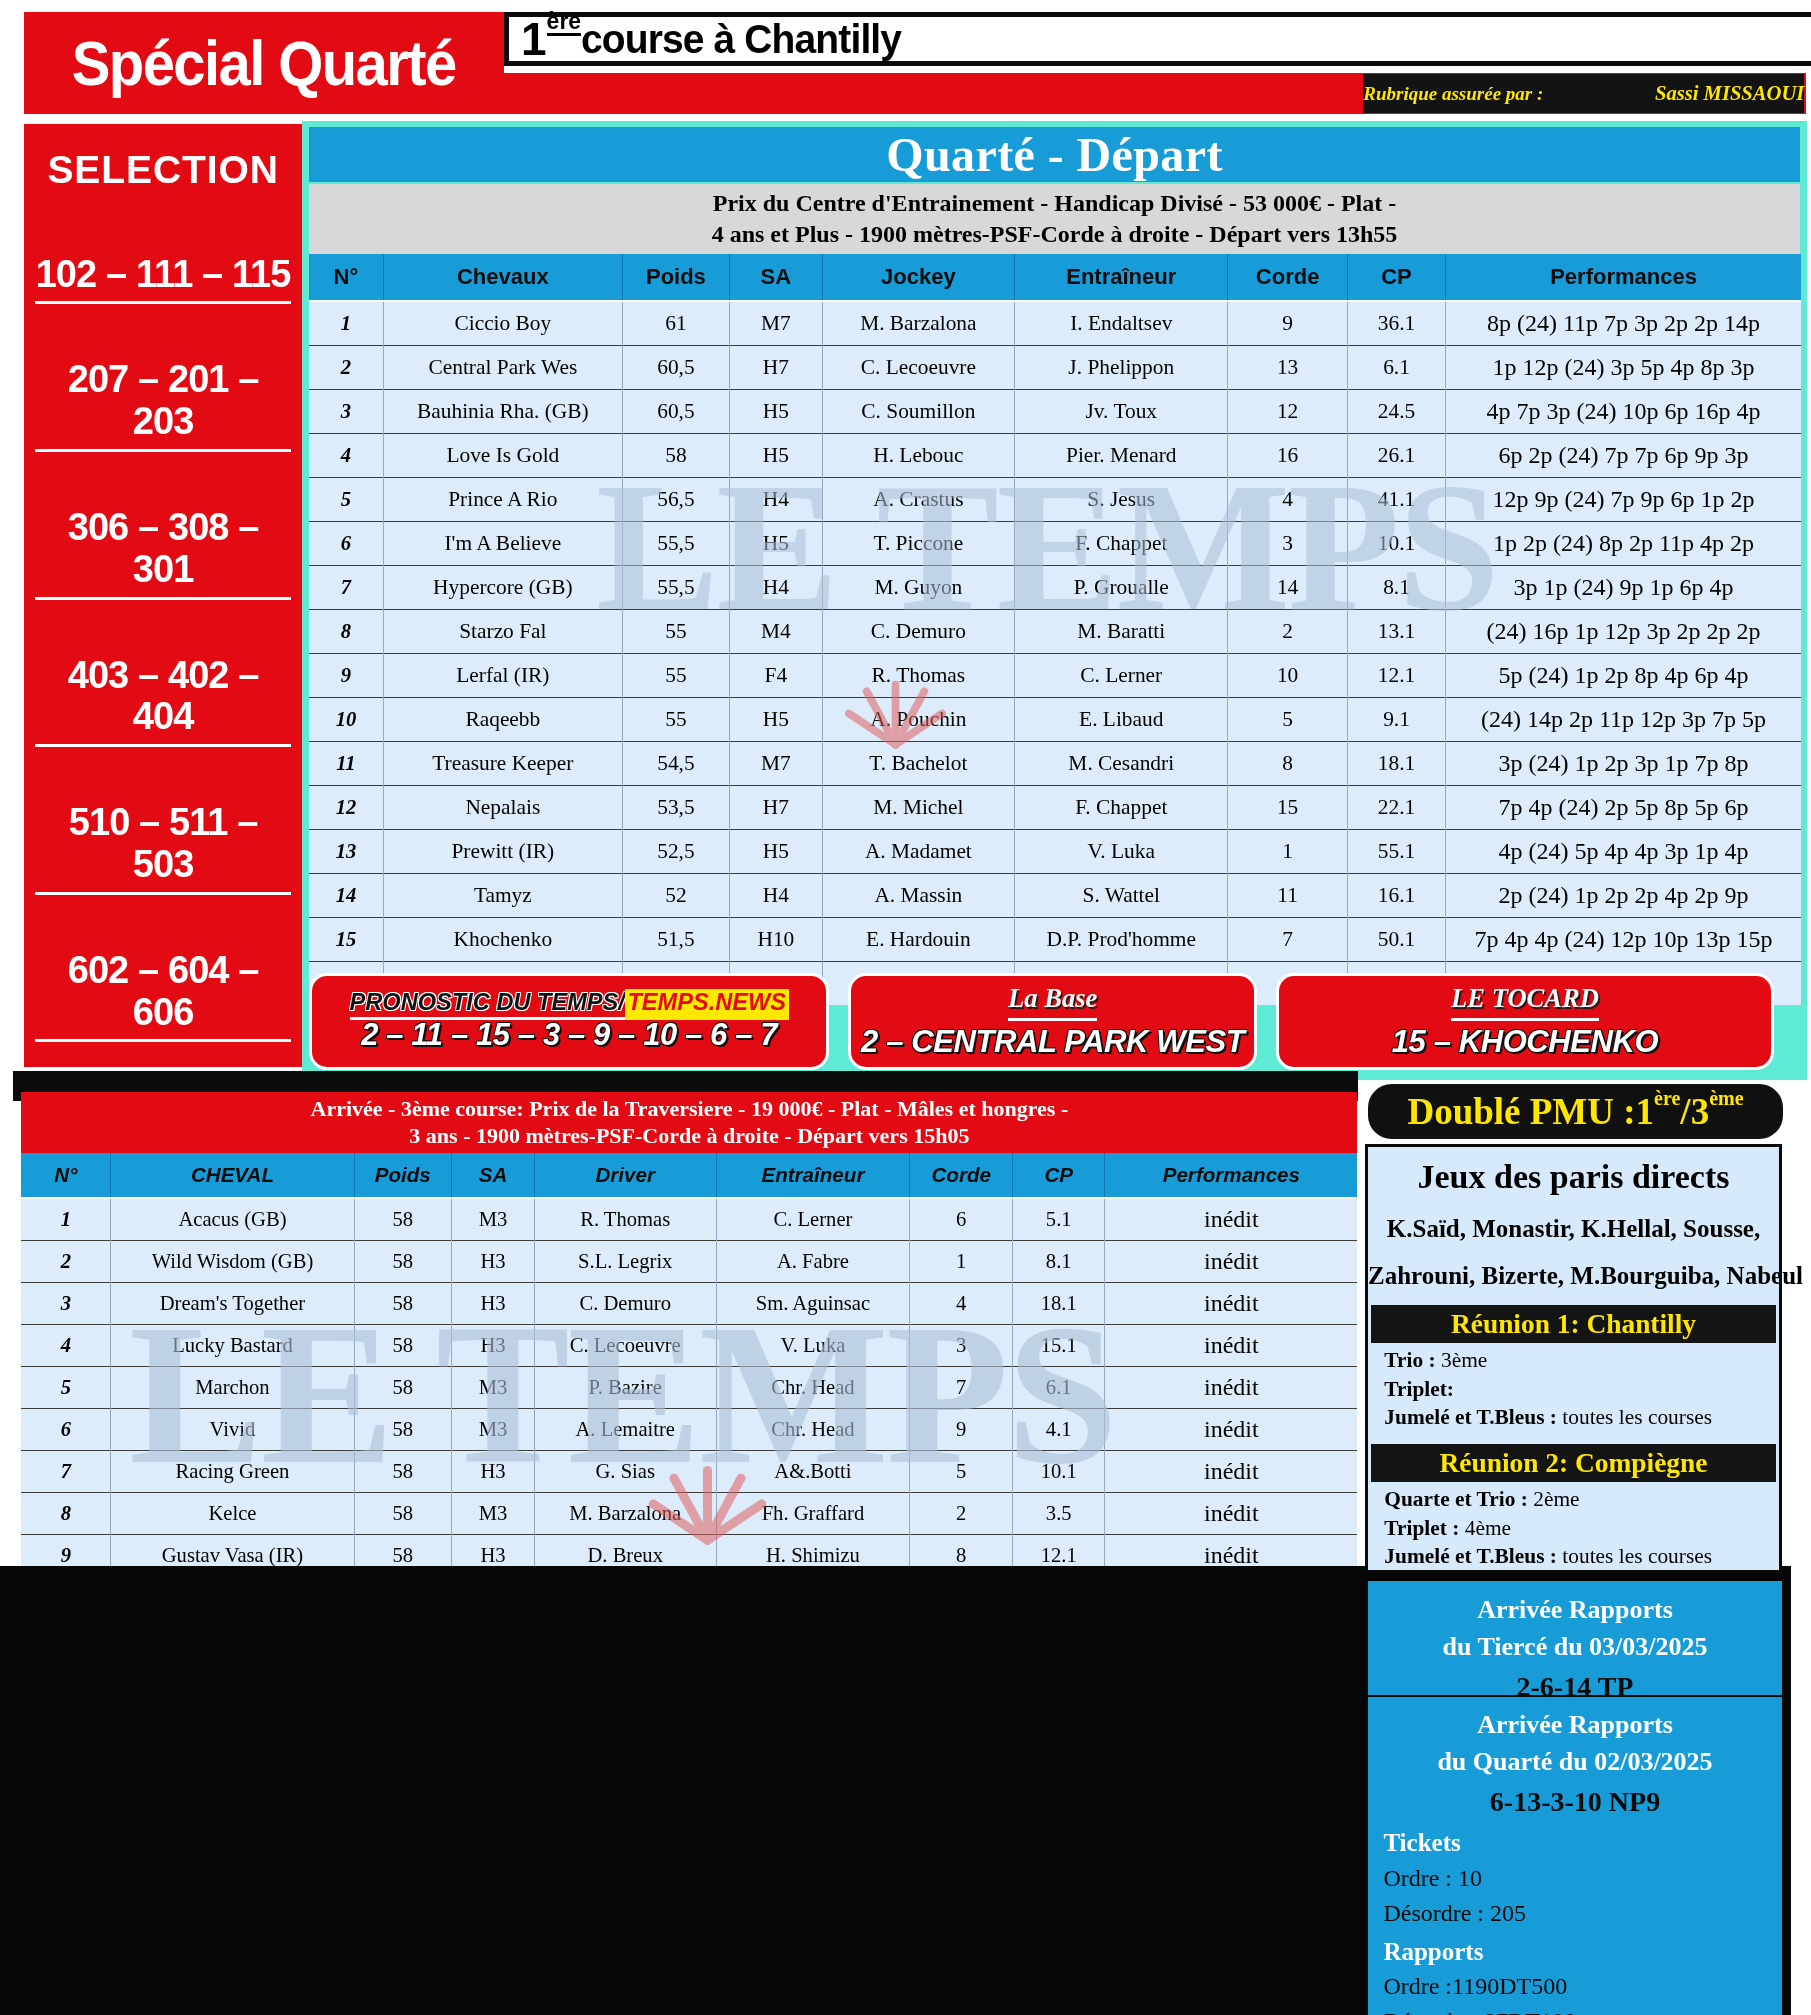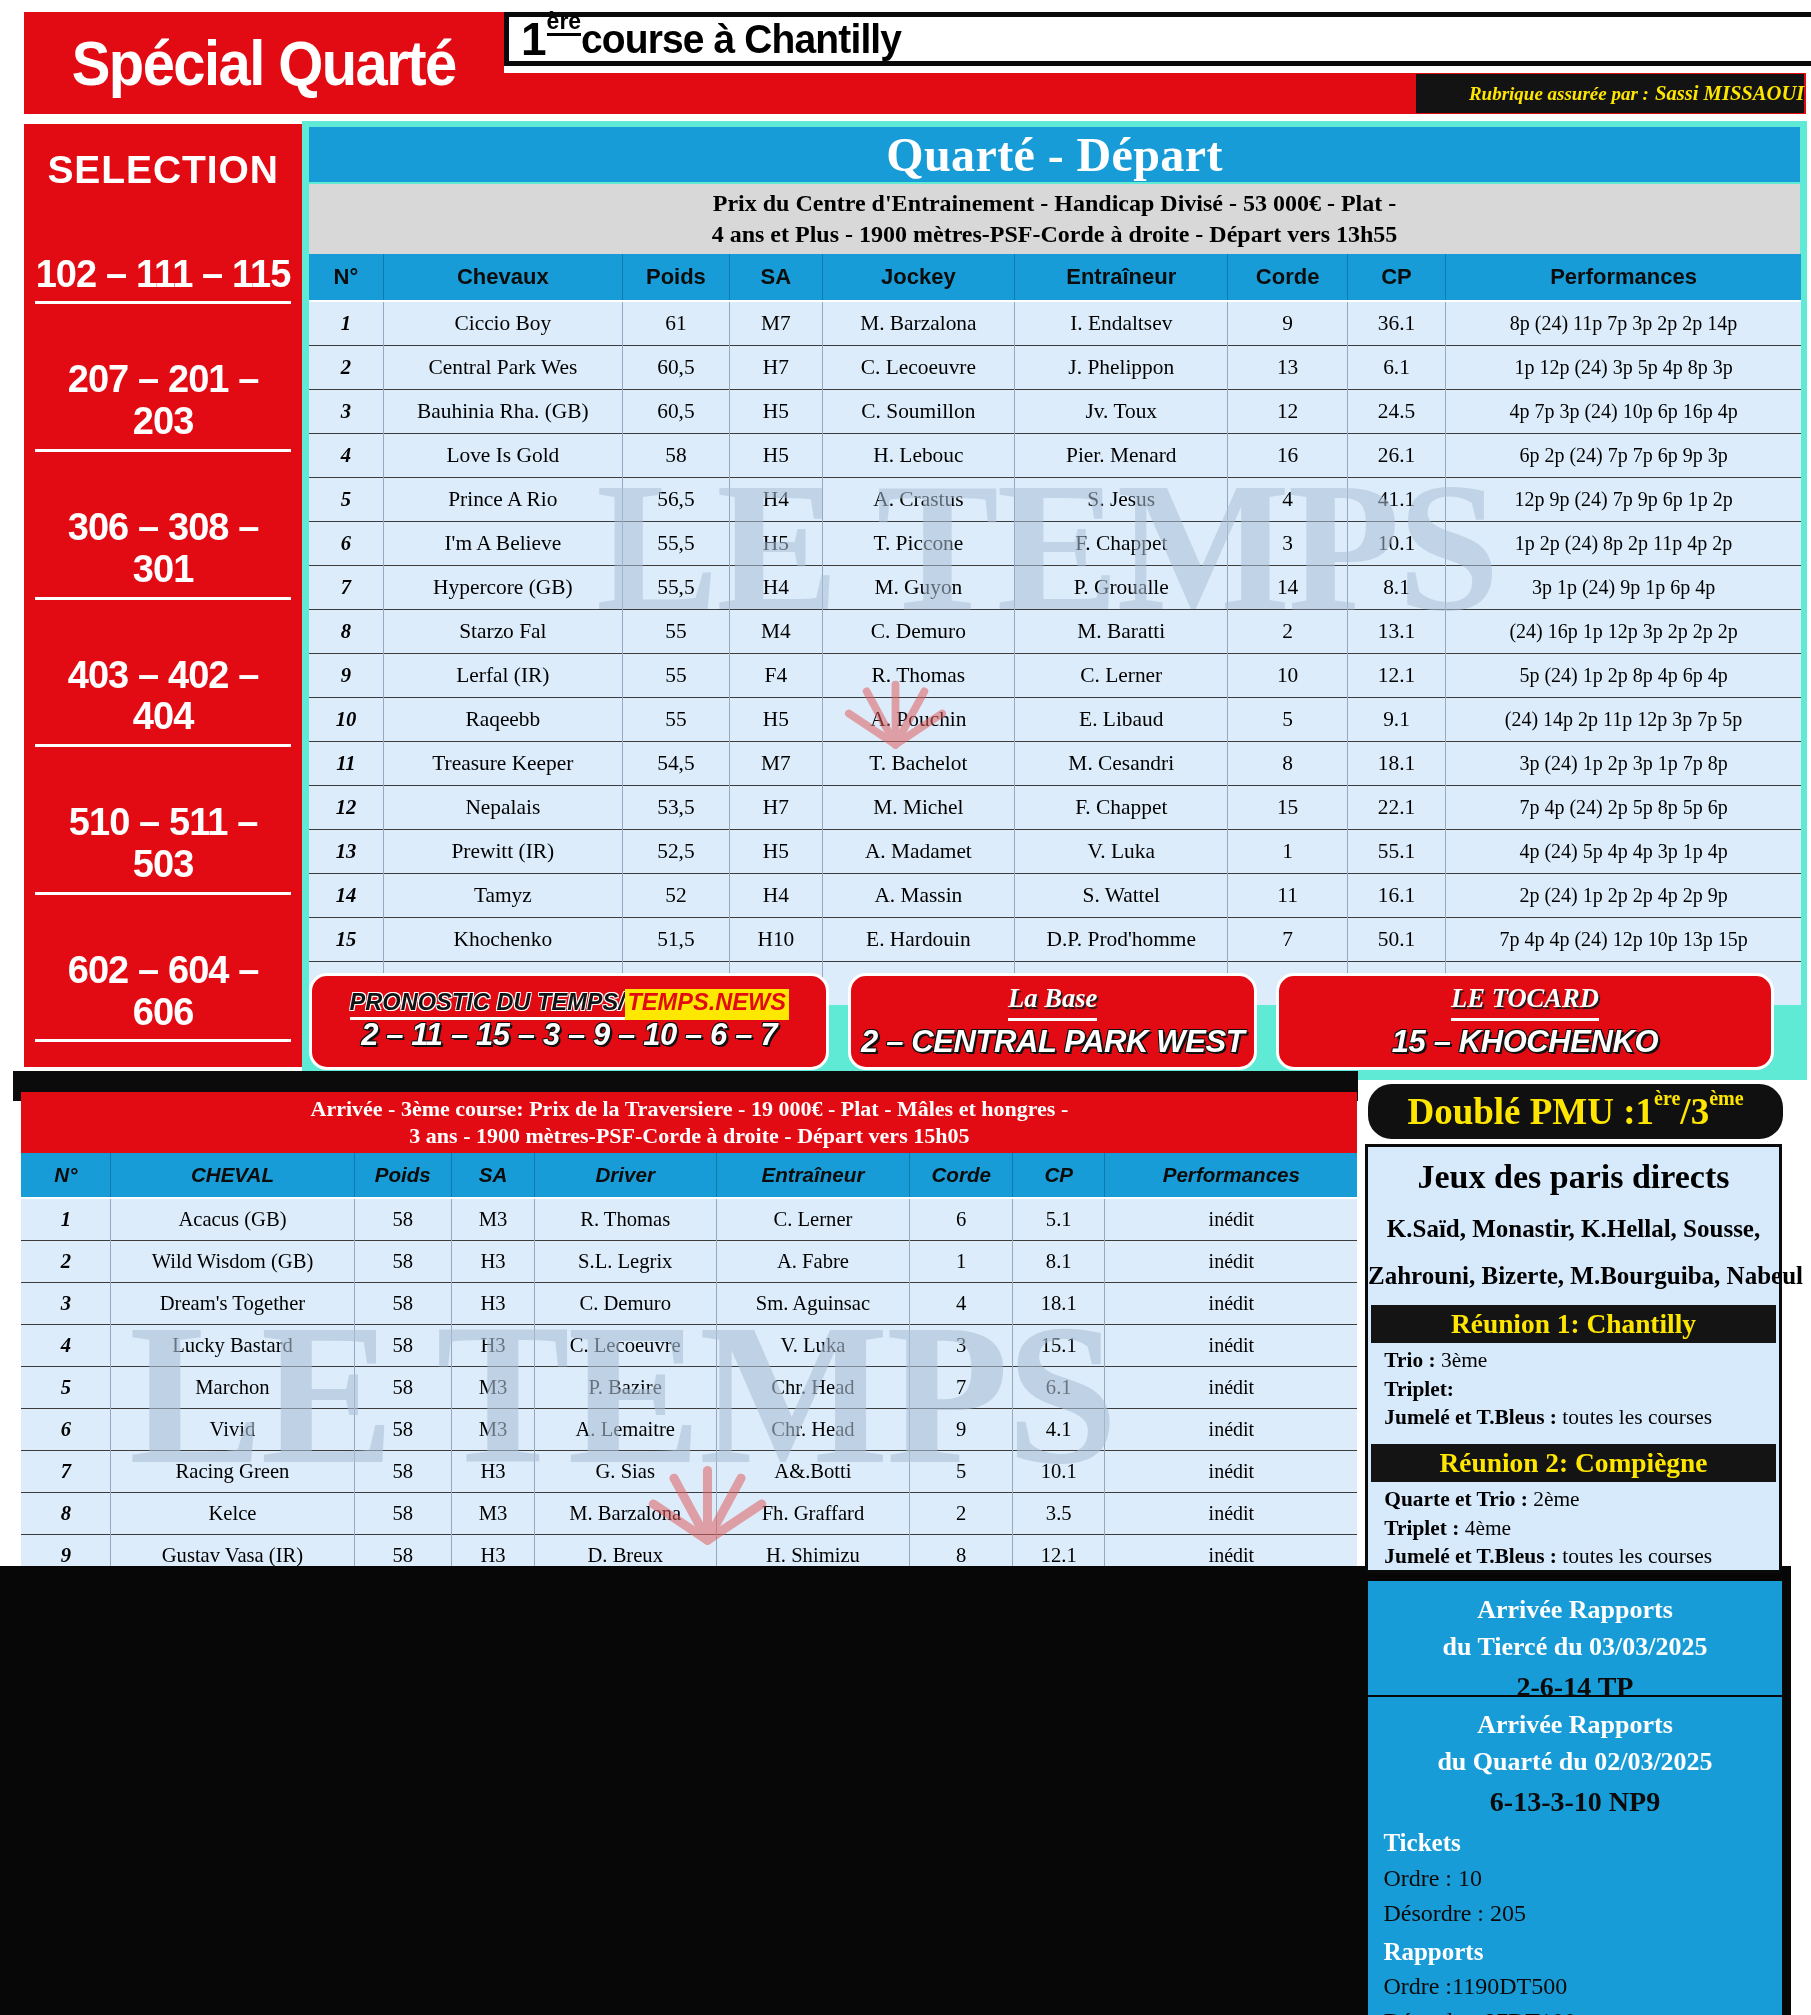--- a/index.html
+++ b/index.html
@@ -12,22 +12,22 @@
   .brand-box span{font-family:"Liberation Sans",sans-serif;font-weight:bold;font-size:63px;
                   color:#fff;letter-spacing:-1.7px;transform:scaleX(.92);}
   .course-box{position:absolute;left:504px;top:12px;width:1291px;height:44px;background:#fff;
               border:5.6px solid #0a0a0a;display:flex;align-items:center;padding-left:12px;}
   .course-box .ct-num{font-family:"Liberation Sans",sans-serif;font-weight:bold;font-size:46px;line-height:1;}
   .course-box .ct-sup{font-family:"Liberation Sans",sans-serif;font-weight:bold;font-size:23px;line-height:1;
                       vertical-align:top;position:relative;top:-16.3px;border-bottom:3.9px solid #000;}
   .course-box .ct-rest{font-family:"Liberation Sans",sans-serif;font-weight:bold;font-size:41px;line-height:1;
                        letter-spacing:-0.9px;transform:scaleX(.95);transform-origin:left;}
   .header-red{position:absolute;left:504px;top:73px;width:1302px;height:41px;background:#e30b13;}
-  .rubrique{position:absolute;right:1.7px;top:0.9px;bottom:0.9px;width:388px;background:#131313;
-            display:flex;align-items:center;justify-content:flex-end;gap:6px;}
+  .rubrique{position:absolute;right:1.7px;top:0.9px;bottom:0.9px;width:441px;background:#131313;
+            display:flex;align-items:center;justify-content:space-between;gap:6px;}
   .rubrique .rub-label{color:#ffe600;font-style:italic;font-weight:bold;font-size:19px;}
   .rubrique .rub-author{color:#ffe600;font-style:italic;font-weight:bold;font-size:20.6px;}
 
   
   .sidebar{position:absolute;left:23.6px;top:124px;width:279px;height:943px;background:#e30b13;
            text-align:center;}
   .sel-title{padding-top:18px;color:#fff;font-family:"Liberation Sans",sans-serif;font-weight:bold;
              font-size:39px;line-height:1.45;letter-spacing:0.9px;}
   .sel-rows{margin-top:16px;}
   .sel-row{display:block;margin:55px auto 0;color:#fff;font-family:"Liberation Sans",sans-serif;
@@ -43,21 +43,21 @@
            display:flex;flex-direction:column;align-items:center;justify-content:center;gap:3.4px;
            font-weight:bold;font-size:24px;}
   table.racetable{border-collapse:collapse;table-layout:fixed;width:1492px;}
   .t1-wrap{position:absolute;left:6.9px;top:133px;}
   table.racetable th{background:#189cd8;color:#0c0c0c;font-family:"Liberation Sans",sans-serif;
        font-weight:bold;font-size:22px;height:44px;border-left:1.3px solid #0f7ab0;}
   table.racetable th:first-child{border-left:none;}
   table.racetable td{background:#dcecfa;height:41px;text-align:center;font-size:21.4px;
        border-left:0.9px solid #94a9bf;border-top:1.7px solid #3c3c3c;}
   table.racetable td:first-child{border-left:none;font-style:italic;font-weight:bold;font-size:20.6px;}
-  table.racetable td:last-child{font-size:20px;}
+  table.racetable td:last-child{font-size:24px;}
   table.racetable thead th{border-bottom:2.1px solid #fff;}
 
   
   .prono-strip{position:absolute;left:6.9px;right:6.9px;top:852px;height:97px;display:flex;gap:19px;}
   .pbox{background:#e30b13;border:3px solid #fff;border-radius:18px;display:flex;flex-direction:column;
         align-items:center;justify-content:center;gap:2.6px;overflow:hidden;}
   .pbox1{width:34.5%;}.pbox2{width:27%;}.pbox3{width:33%;}
   .pb-title{font-family:"Liberation Sans",sans-serif;font-weight:bold;font-style:italic;font-size:23.6px;
             line-height:1.05;white-space:nowrap;}
   .pb-title .tmain{color:#131313;border-bottom:3px solid #fff;padding-bottom:2.6px;

